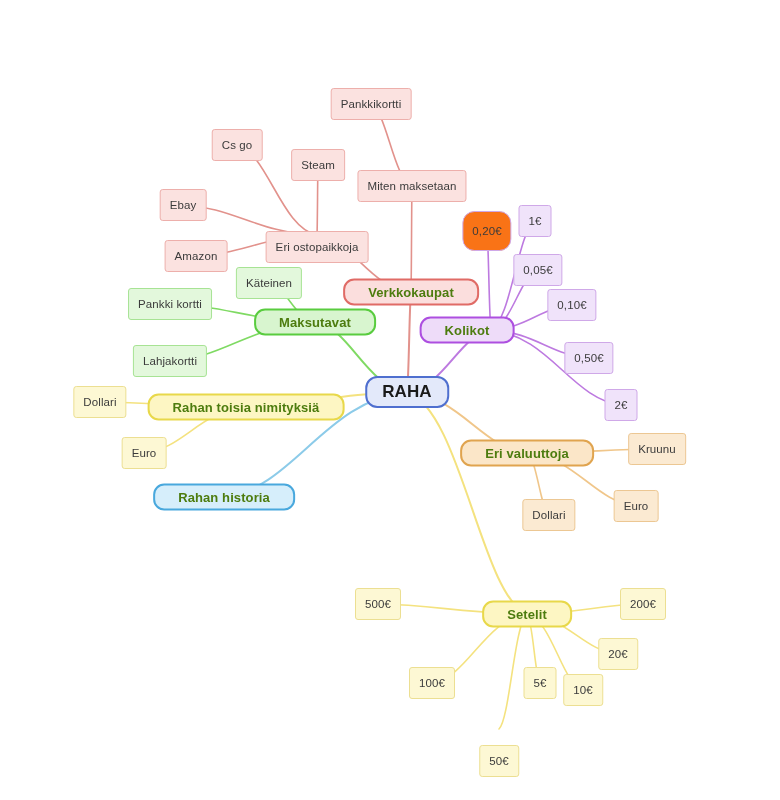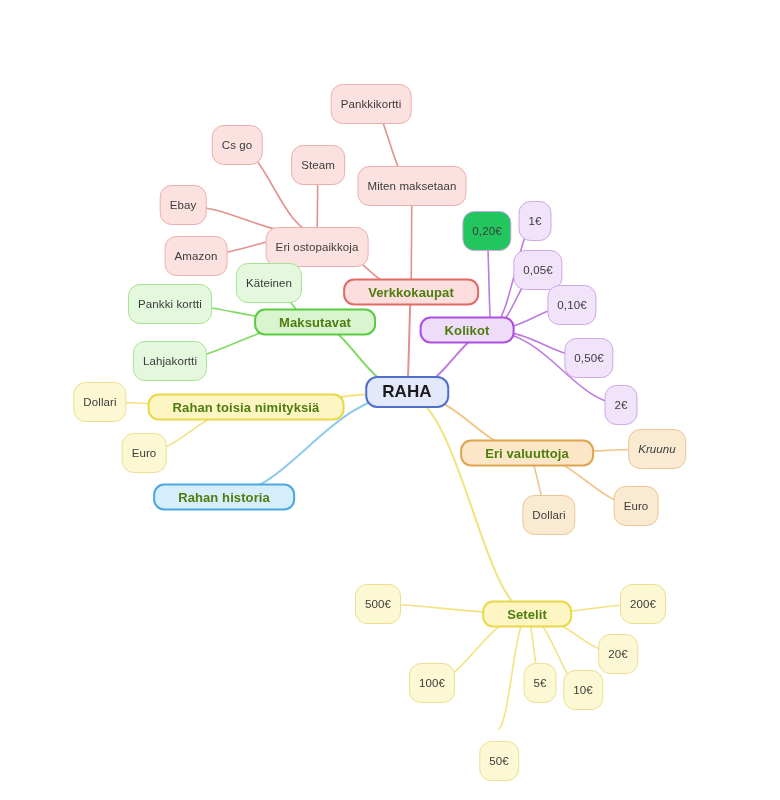--- a/index.html
+++ b/index.html
@@ -37,23 +37,23 @@
     text-align: center;
     transform: translate(-50%, -50%);
     border-style: solid;
     letter-spacing: 0.1px;
   }
   .node.leaf {
     font-size: 11.5px;
     font-weight: 400;
     color: #3b3b3b;
     border-width: 1px;
-    border-radius: 12px;
+    border-radius: 3px;
     padding: 0 9px;
-    height: 40px;
+    height: 32px;
   }
   .node.branch {
     font-size: 13px;
     font-weight: bold;
     color: #4d7c0f;
     border-width: 2px;
     border-radius: 11px;
     padding: 0 23px;
     height: 27px;
   }
@@ -147,21 +147,21 @@
     </div>
     <div class="node leaf" style="left: 170px; top: 304px; background: rgb(227, 248, 220); border-color: rgb(167, 227, 148);">
       <span>Pankki kortti</span>
     </div>
     <div class="node leaf" style="left: 170px; top: 361px; background: rgb(227, 248, 220); border-color: rgb(167, 227, 148);">
       <span>Lahjakortti</span>
     </div>
     <div class="node branch" style="left: 467px; top: 330px; background: rgb(238, 220, 249); border-color: rgb(173, 79, 224);">
       <span>Kolikot</span>
     </div>
-    <div class="node leaf tall" style="left: 487px; top: 231px; background: #22c55e; border-color: rgb(207, 168, 232);">
+    <div class="node leaf tall" style="left: 487px; top: 231px; background: #f97316; border-color: rgb(207, 168, 232);">
       <span>0,20€</span>
     </div>
     <div class="node leaf" style="left: 535px; top: 221px; background: rgb(240, 227, 250); border-color: rgb(207, 168, 232);">
       <span>1€</span>
     </div>
     <div class="node leaf" style="left: 538px; top: 270px; background: rgb(240, 227, 250); border-color: rgb(207, 168, 232);">
       <span>0,05€</span>
     </div>
     <div class="node leaf" style="left: 572px; top: 305px; background: rgb(240, 227, 250); border-color: rgb(207, 168, 232);">
       <span>0,10€</span>
@@ -180,21 +180,21 @@
     </div>
     <div class="node leaf" style="left: 144px; top: 453px; background: rgb(253, 248, 212); border-color: rgb(236, 223, 146);">
       <span>Euro</span>
     </div>
     <div class="node branch" style="left: 224px; top: 497px; background: rgb(214, 238, 251); border-color: rgb(73, 168, 221);">
       <span>Rahan historia</span>
     </div>
     <div class="node branch" style="left: 527px; top: 453px; background: rgb(251, 230, 200); border-color: rgb(224, 164, 79);">
       <span>Eri valuuttoja</span>
     </div>
-    <div class="node leaf" style="left: 657px; top: 449px; background: rgb(251, 234, 210); border-color: rgb(236, 199, 147); font-style: italic;">
+    <div class="node leaf" style="left: 657px; top: 449px; background: rgb(251, 234, 210); border-color: rgb(236, 199, 147);">
       <span>Kruunu</span>
     </div>
     <div class="node leaf" style="left: 549px; top: 515px; background: rgb(251, 234, 210); border-color: rgb(236, 199, 147);">
       <span>Dollari</span>
     </div>
     <div class="node leaf" style="left: 636px; top: 506px; background: rgb(251, 234, 210); border-color: rgb(236, 199, 147);">
       <span>Euro</span>
     </div>
     <div class="node branch" style="left: 527px; top: 614px; background: rgb(253, 246, 195); border-color: rgb(232, 216, 74);">
       <span>Setelit</span>

